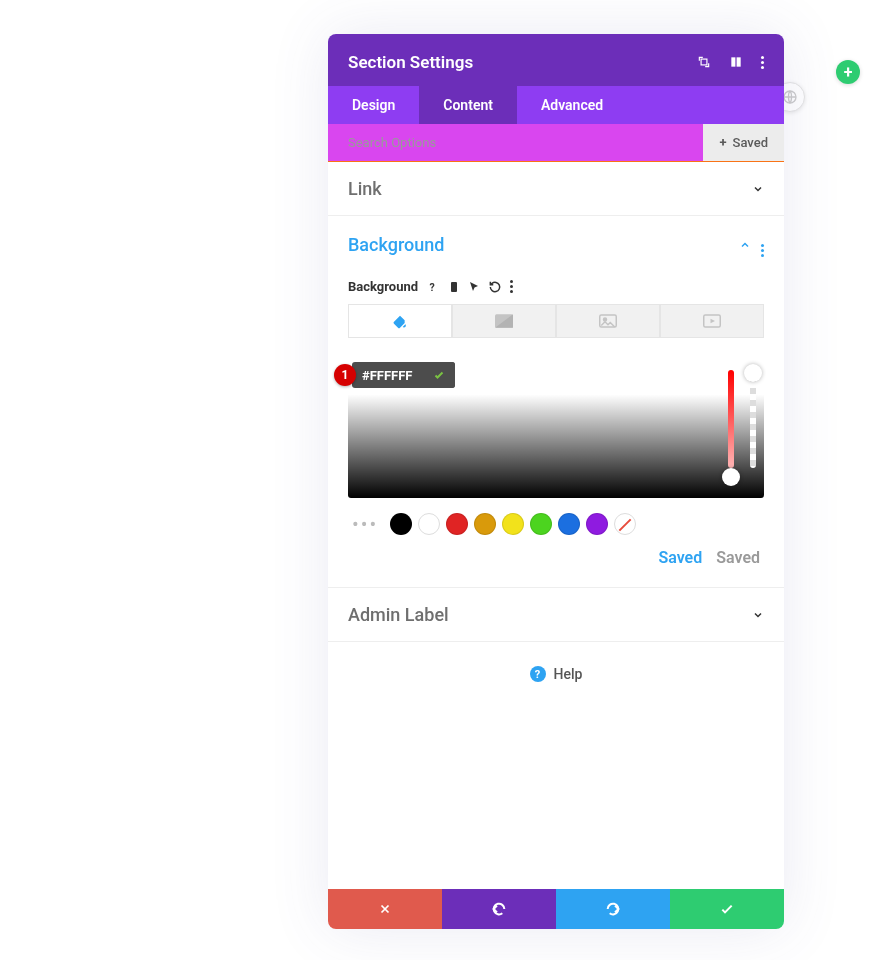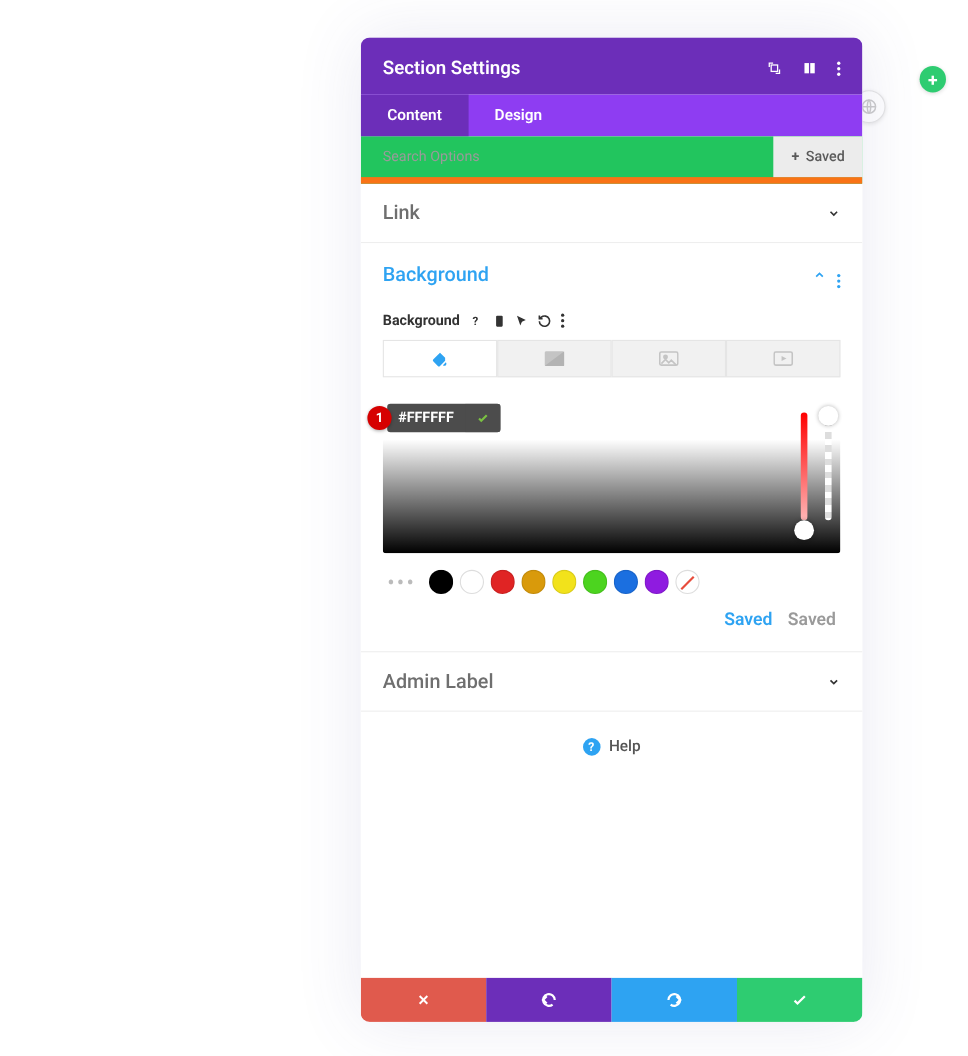--- a/index.html
+++ b/index.html
@@ -42,22 +42,22 @@
   font-size: 14px;
   font-weight: 600;
   cursor: pointer;
 }
 .tab.active { background: #6c2eb9; }
 
 .search-row {
   display: flex;
   align-items: center;
   justify-content: space-between;
-  background: #22c55e;
-  border-bottom: 6px solid #f97316;
+  background: #d946ef;
+  border-bottom: 1px solid #f97316;
 }
 .search-input {
   flex: 1;
   border: none;
   background: transparent;
   padding: 11px 20px;
   font-size: 13px;
   color: #333;
   outline: none;
 }
@@ -260,22 +260,23 @@
         <span class="kebab-dots">
             <i></i>
             <i></i>
             <i></i>
           </span>
       </span>
     </div>
   </div>
 
   <div class="tabs">
+    <div class="tab">Design</div>
     <div class="tab active">Content</div>
-    <div class="tab">Design</div>
+    <div class="tab">Advanced</div>
   </div>
 
   <div class="search-row">
     <input class="search-input" placeholder="Search Options" style="">
     <div class="filter-btn">
       <span class="plus">+</span>
       <span>Saved</span>
     </div>
   </div>
 

